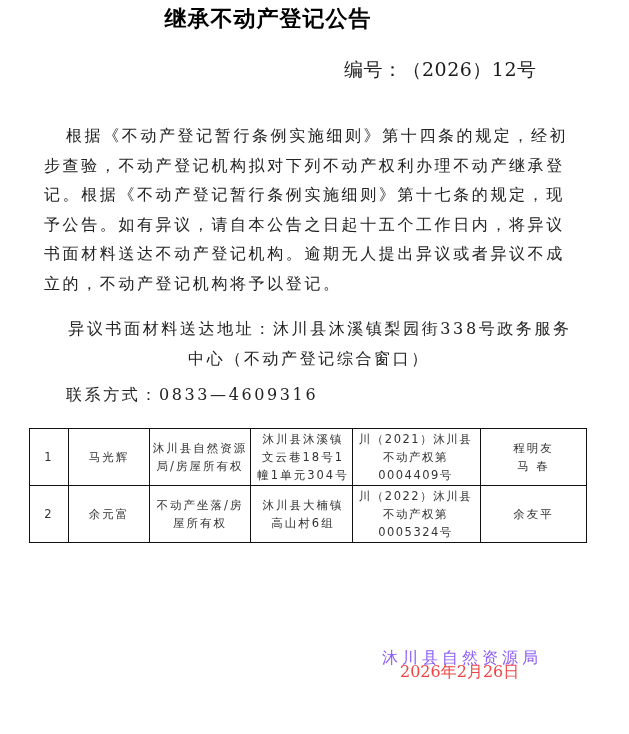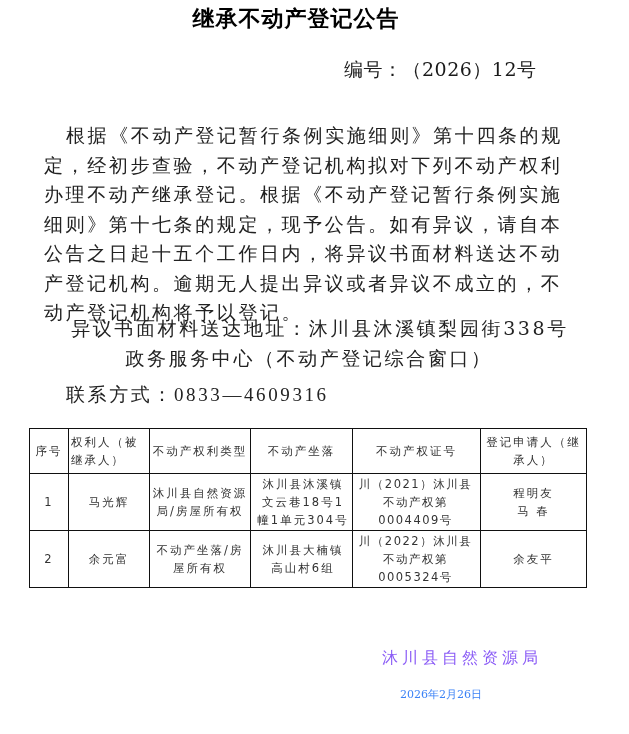--- a/index.html
+++ b/index.html
@@ -6,54 +6,53 @@
   body {
     width: 629px; height: 734px; position: relative; overflow: hidden;
     font-family: "DejaVu Serif", "Liberation Serif", serif;
     color: #1a1a1a;
   }
   .title {
     position: absolute; left: 0; width: 536px; top: 4px;
     text-align: center; font-size: 22px; font-weight: bold; letter-spacing: 1px;
     font-family: "DejaVu Sans", "Liberation Sans", sans-serif;
     color: #000;
-    margin-left: 28px;
   }
   .docno {
     position: absolute; left: 344px; top: 57px; font-size: 19px;
     letter-spacing: 0.5px;
   }
   .body-text {
-    position: absolute; left: 44px; width: 530px; font-size: 19px;
+    position: absolute; left: 44px; width: 530px; font-size: 16px;
     line-height: 29.5px; letter-spacing: 2.6px; color: #222;
   }
   .p1 { top: 121px; text-indent: 22px; }
   .p2 { top: 314px; text-indent: 22px; text-align: center; }
-  .p3 { top: 380px; text-indent: 22px; font-family: Liberation Serif, serif; }
+  .p3 { top: 380px; text-indent: 22px; }
   table.reg {
     position: absolute; left: 29px; top: 428px; width: 557px;
     border-collapse: collapse; table-layout: fixed;
     font-family: "DejaVu Sans", "Liberation Sans", sans-serif;
     font-size: 11.5px; color: #333; letter-spacing: 2px;
   }
   table.reg td, table.reg th {
     border: 1.5px solid #111; padding: 1px 2px; text-align: center;
     vertical-align: middle; font-weight: normal; line-height: 18px;
   }
   table.reg th { height: 42px; }
   table.reg tr.r1 td { height: 54px; }
   table.reg tr.r2 td { height: 52px; }
   td.left { text-align: center; padding-left: 5px !important; }
   td.cert { text-align: right; padding-left: 0 !important; letter-spacing: 1.5px; }
   .signer {
     position: absolute; left: 382px; top: 648px; font-size: 16px; letter-spacing: 4px;
     color: #8b5cf6;
   }
   .date {
-    position: absolute; left: 400px; top: 687px; font-size: 11px; color: #3b82f6;
+    position: absolute; left: 400px; top: 662px; font-size: 16px; color: #ef4444;
   }
 </style>
 </head>
 <body>
 
 <div class="title">继承不动产登记公告</div>
 
 <div class="docno">
   <span>编号：</span><span>（2026）12号</span>
 </div>
@@ -65,28 +64,20 @@
 <table class="reg">
   <colgroup>
     <col style="width:39px">
     <col style="width:81px">
     <col style="width:101px">
     <col style="width:102px">
     <col style="width:128px">
     <col style="width:106px">
   </colgroup>
   <tbody>
-      <tr>
-    <th>序号</th>
-    <th class="left" style="text-align:left;">权利人（被继承人）</th>
-    <th>不动产权利类型</th>
-    <th>不动产坐落</th>
-    <th>不动产权证号</th>
-    <th>登记申请人（继承人）</th>
-  </tr>
   <tr class="r1">
     <td>1</td>
     <td>马光辉</td>
     <td>沐川县自然资源局/房屋所有权</td>
     <td class="left">沐川县沐溪镇文云巷18号1幢1单元304号</td>
     <td class="cert">川（2021）沐川县不动产权第0004409号</td>
     <td>
       <div>程明友</div>
       <div style="white-space:pre;">马 春</div>
     </td>

